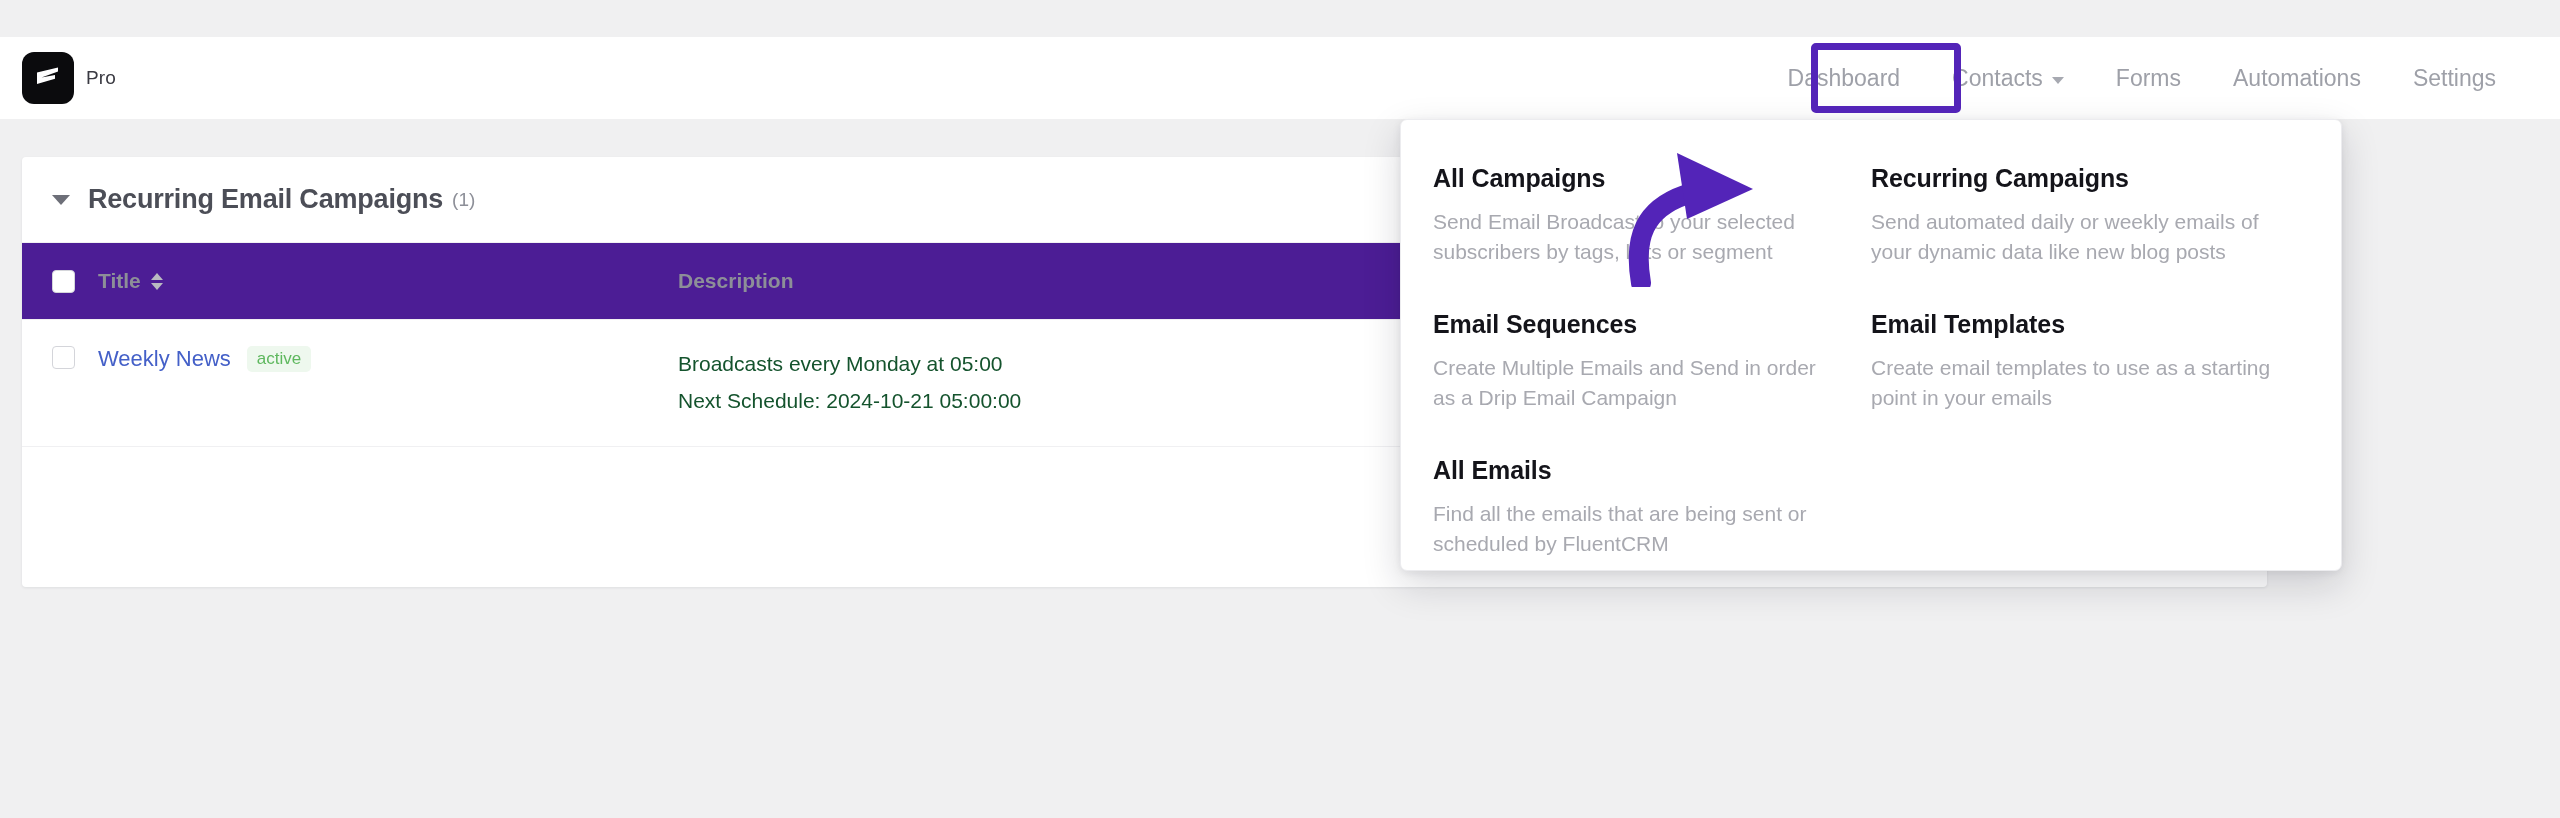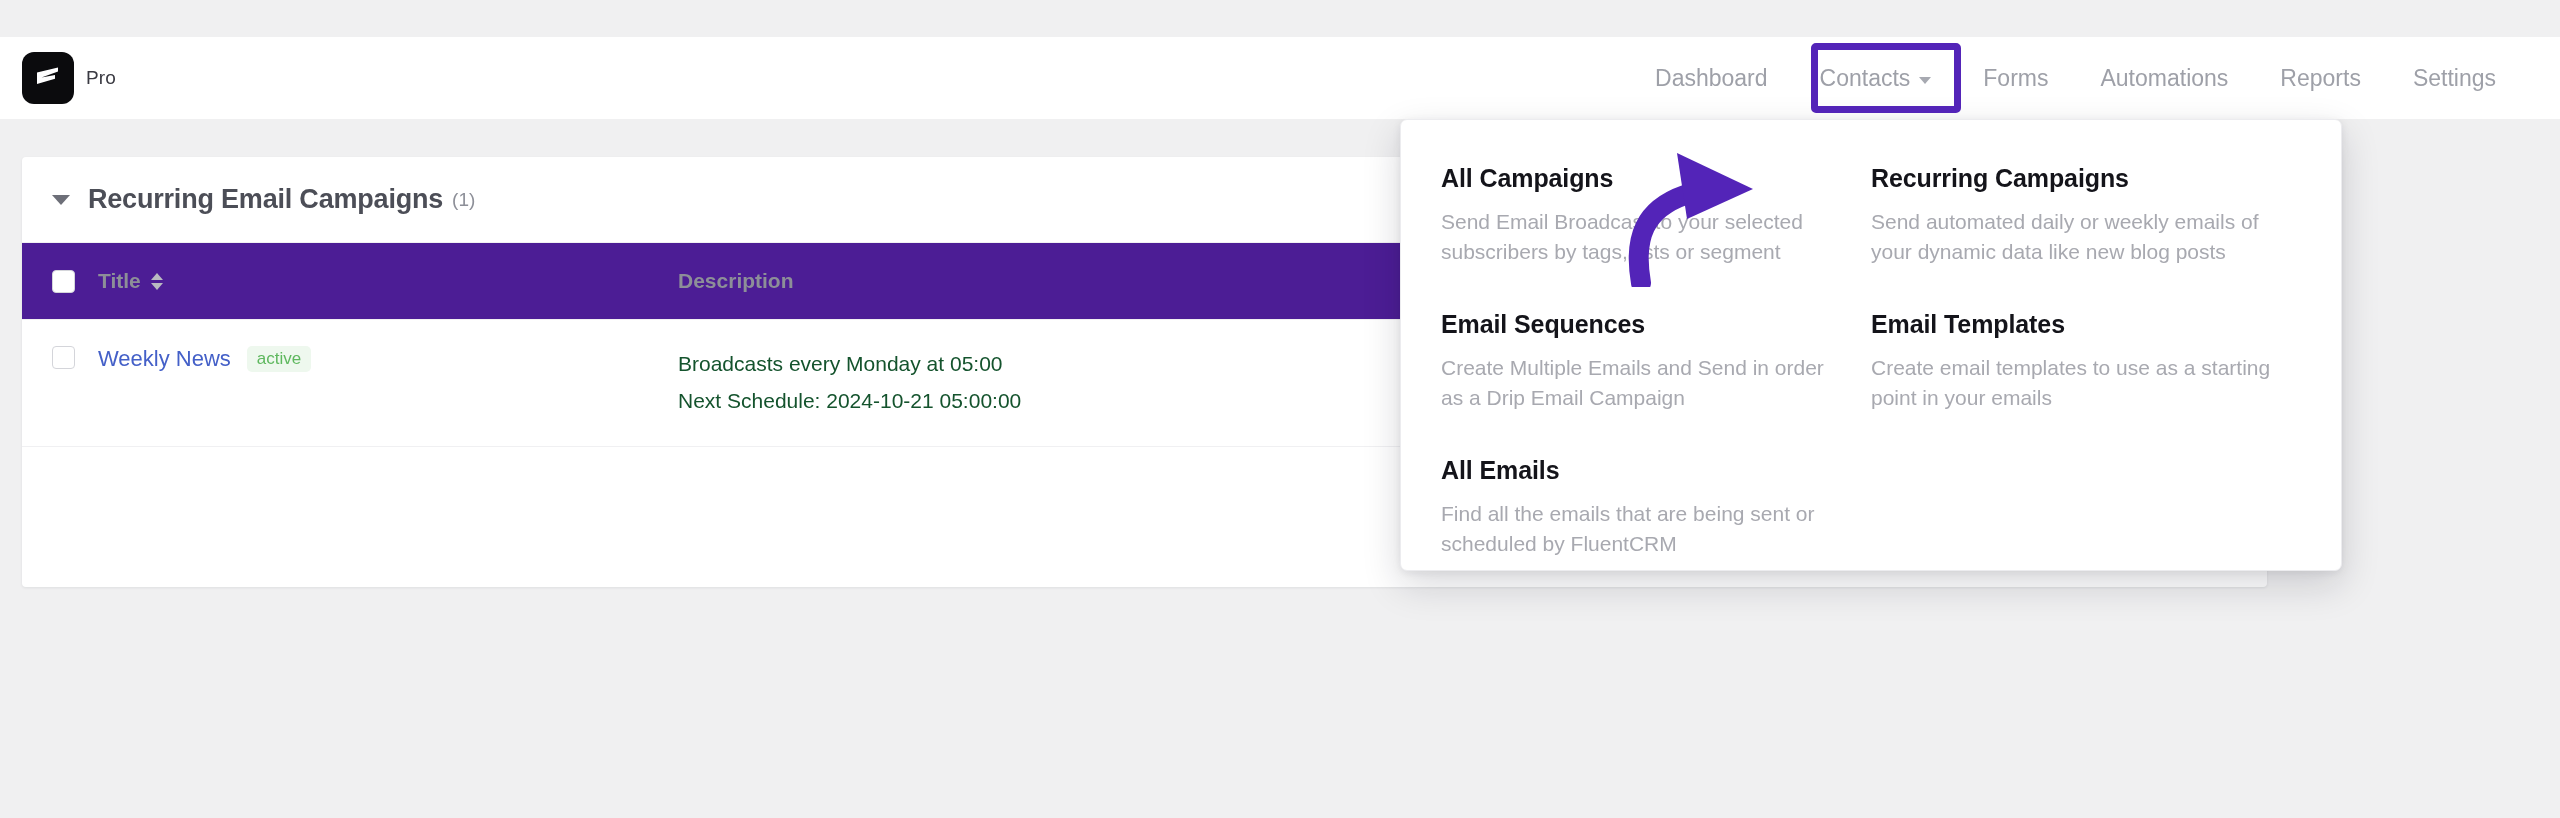--- a/index.html
+++ b/index.html
@@ -71,21 +71,21 @@
     border-radius:7px;
     box-shadow: 0 14px 38px rgba(20,20,40,.16), 0 2px 8px rgba(20,20,40,.08);
     border:1px solid #ececef;
     z-index: 30;
     padding: 30px 0 0 0;
   }
   .dd-grid {
     display:grid;
     grid-template-columns: 1fr 1fr;
     column-gap: 0px;
-    padding: 0 40px;
+    padding: 0 32px;
   }
   .dd-item { padding: 14px 0 28px 0; cursor:pointer; }
   .dd-item .dd-title {
     font-size:25px; font-weight:700; color:#14141a; letter-spacing:-.1px;
     margin-bottom:14px;
   }
   .dd-item .dd-desc {
     font-size:21px; color:#a8a9b0; line-height:1.45; font-weight:400;
     max-width: 410px;
   }
@@ -232,23 +232,20 @@
       </div>
       <div class="nav-item">
         <span>Contacts</span>
         <span class="caret"></span>
       </div>
       <div class="nav-item">
         <span>Forms</span>
       </div>
       <div class="nav-item">
         <span>Automations</span>
-      </div>
-      <div class="nav-item">
-        <span>Reports</span>
       </div>
       <div class="nav-item">
         <span>Settings</span>
       </div>
     </div>
   </div>
 
   <div class="nav-highlight" id="nav-highlight-box" style="left: 1811.3px; top: 6px; width: 150.016px; height: 70px; border-color: rgb(83, 36, 184);"></div>
 
   <div class="card">

